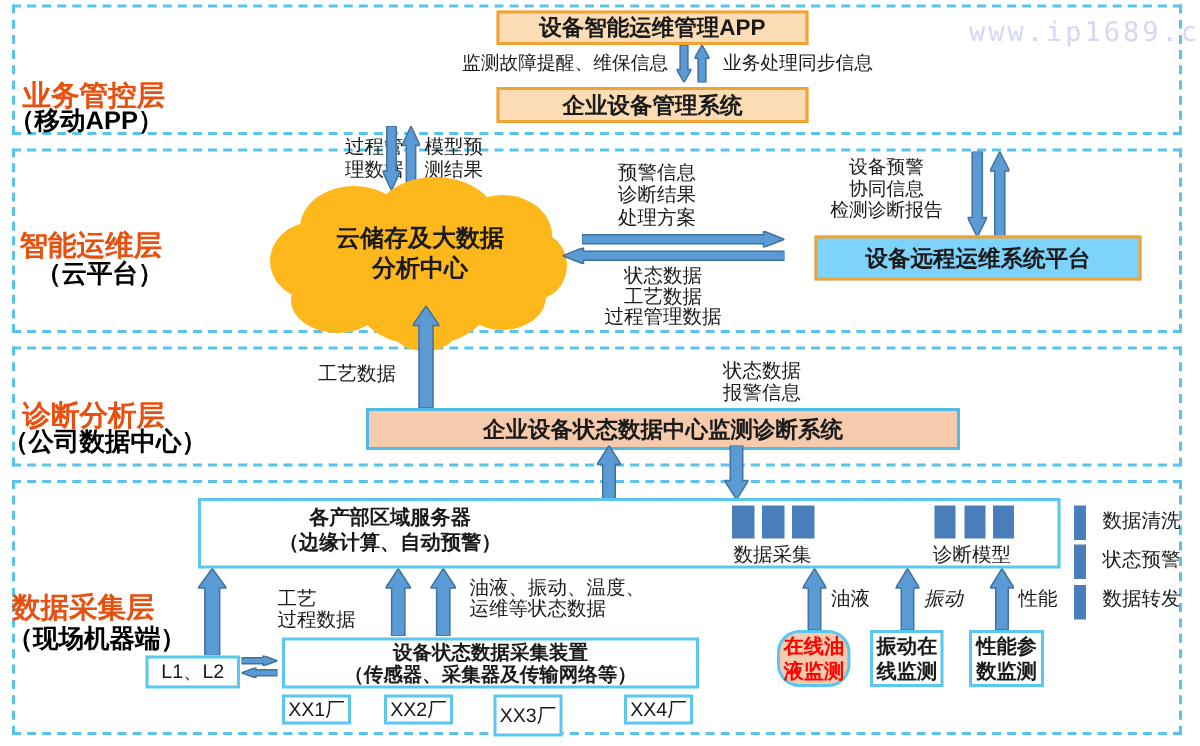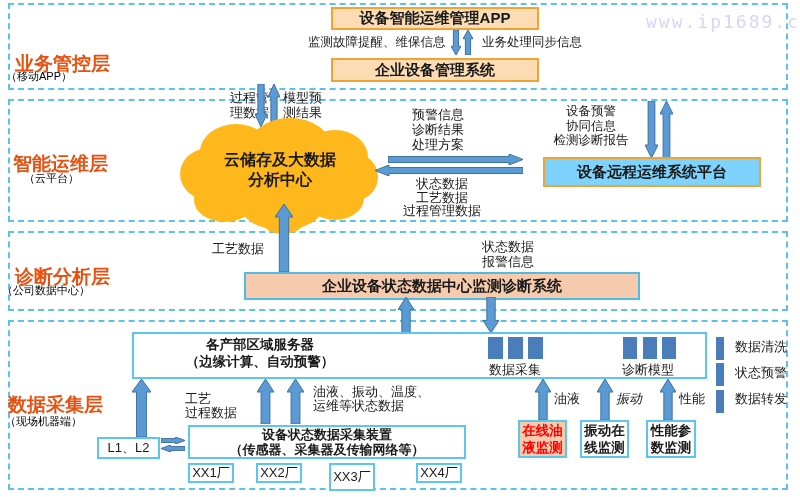--- a/index.html
+++ b/index.html
@@ -3,39 +3,39 @@
 <meta charset="utf-8">
 <style>
   html,body { margin:0; padding:0; background:#fff; }
   .canvas {
     position:relative; width:800px; height:497px; background:#fff;
     font-family:"Liberation Sans","DejaVu Sans",sans-serif;
     color:#1a1a1a; overflow:hidden;
   }
   .layer-band { position:absolute; left:8px; width:780px; border:2px dashed #59c3ed; box-sizing:border-box; }
   .layer-title { position:absolute; color:#e8500f; font-weight:bold; font-size:19px; white-space:nowrap; }
-  .layer-sub { position:absolute; color:#000; font-weight:normal; font-size:11px; white-space:nowrap; }
+  .layer-sub { position:absolute; color:#000; font-weight:bold; font-size:17px; white-space:nowrap; }
   .box { position:absolute; box-sizing:border-box; display:flex; align-items:center; justify-content:center;
          text-align:center; font-weight:bold; }
   .obox { background:#fbdcb4; border:2px solid #f0a232; font-size:15px; }
   .salmon { background:#7dd3fc; border:2px solid #f0a232; font-size:15px; }
   .bluebox { background:#f6cbad; border:2px solid #4fbce8; font-size:15px; }
   .wbox { background:#fff; border:2px solid #5bc6ee; }
   .lbl { position:absolute; font-size:12.5px; line-height:14px; white-space:nowrap; }
   .ml { white-space:pre-line; }
   .arrow { position:absolute; }
   .arrow svg { display:block; }
   .sq { position:absolute; background:#4a7ebb; }
   .cloud { position:absolute; left:182px; top:122px; width:196px; height:112px; }
   .cloud .b { position:absolute; background:#ffb81c; border-radius:50%; }
   .cloud .txt { position:absolute; left:0; top:28px; width:100%; text-align:center;
                 font-weight:bold; font-size:16px; line-height:20px; white-space:pre-line; z-index:2; }
   .watermark { position:absolute; left:646px; top:11px; font-family:"DejaVu Sans Mono",monospace;
                font-size:18px; letter-spacing:2px; color:#d6d6f6; z-index:0; }
-  .red { color:#f00; }
+  .red { color:#f00;border-radius:15px; }
 </style>
 </head>
 <body>
 
 <div class="canvas">
 
   <div class="watermark">www.ip1689.com</div>
 
   <div class="layer-band" style="top:3px;height:87px;"></div>
   <div class="layer-band" style="top:99px;height:123px;"></div>

